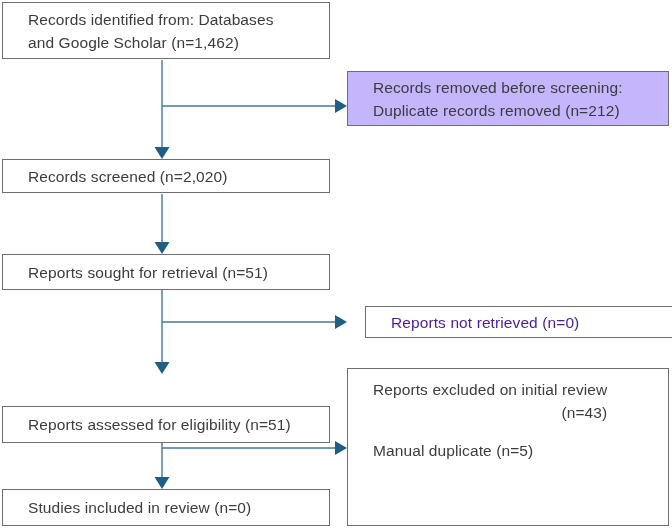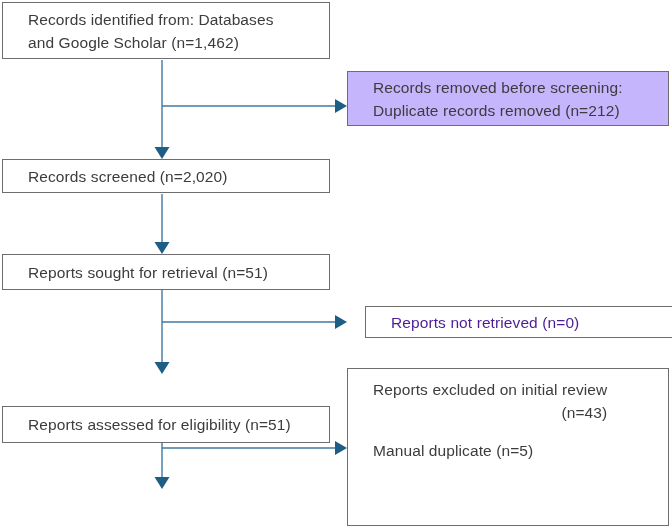--- a/index.html
+++ b/index.html
@@ -103,14 +103,17 @@
   <div class="box" style="left: 2px; top: 374px; width: 328px; height: 37px; border-color: rgb(110, 110, 110); background: rgb(255, 255, 255); color: rgb(60, 60, 60); margin-top: 32px;">
     <span>Reports assessed for eligibility (n=51)</span>
   </div>
 
   <div class="box multi" style="left: 347px; top: 368px; width: 322px; height: 158px; border-color: rgb(110, 110, 110); background: rgb(255, 255, 255); color: rgb(60, 60, 60);">
     <p>Reports excluded on initial review
 (n=43)</p>
     <p>Manual duplicate (n=5)</p>
   </div>
 
+  <div class="box" style="left: 2px; top: 489px; width: 328px; height: 37px; border-color: rgb(110, 110, 110); background: rgb(255, 255, 255); color: rgb(60, 60, 60);">
+    <span>Studies included in review (n=0)</span>
+  </div>
 
 </div>
 
 </body></html>

